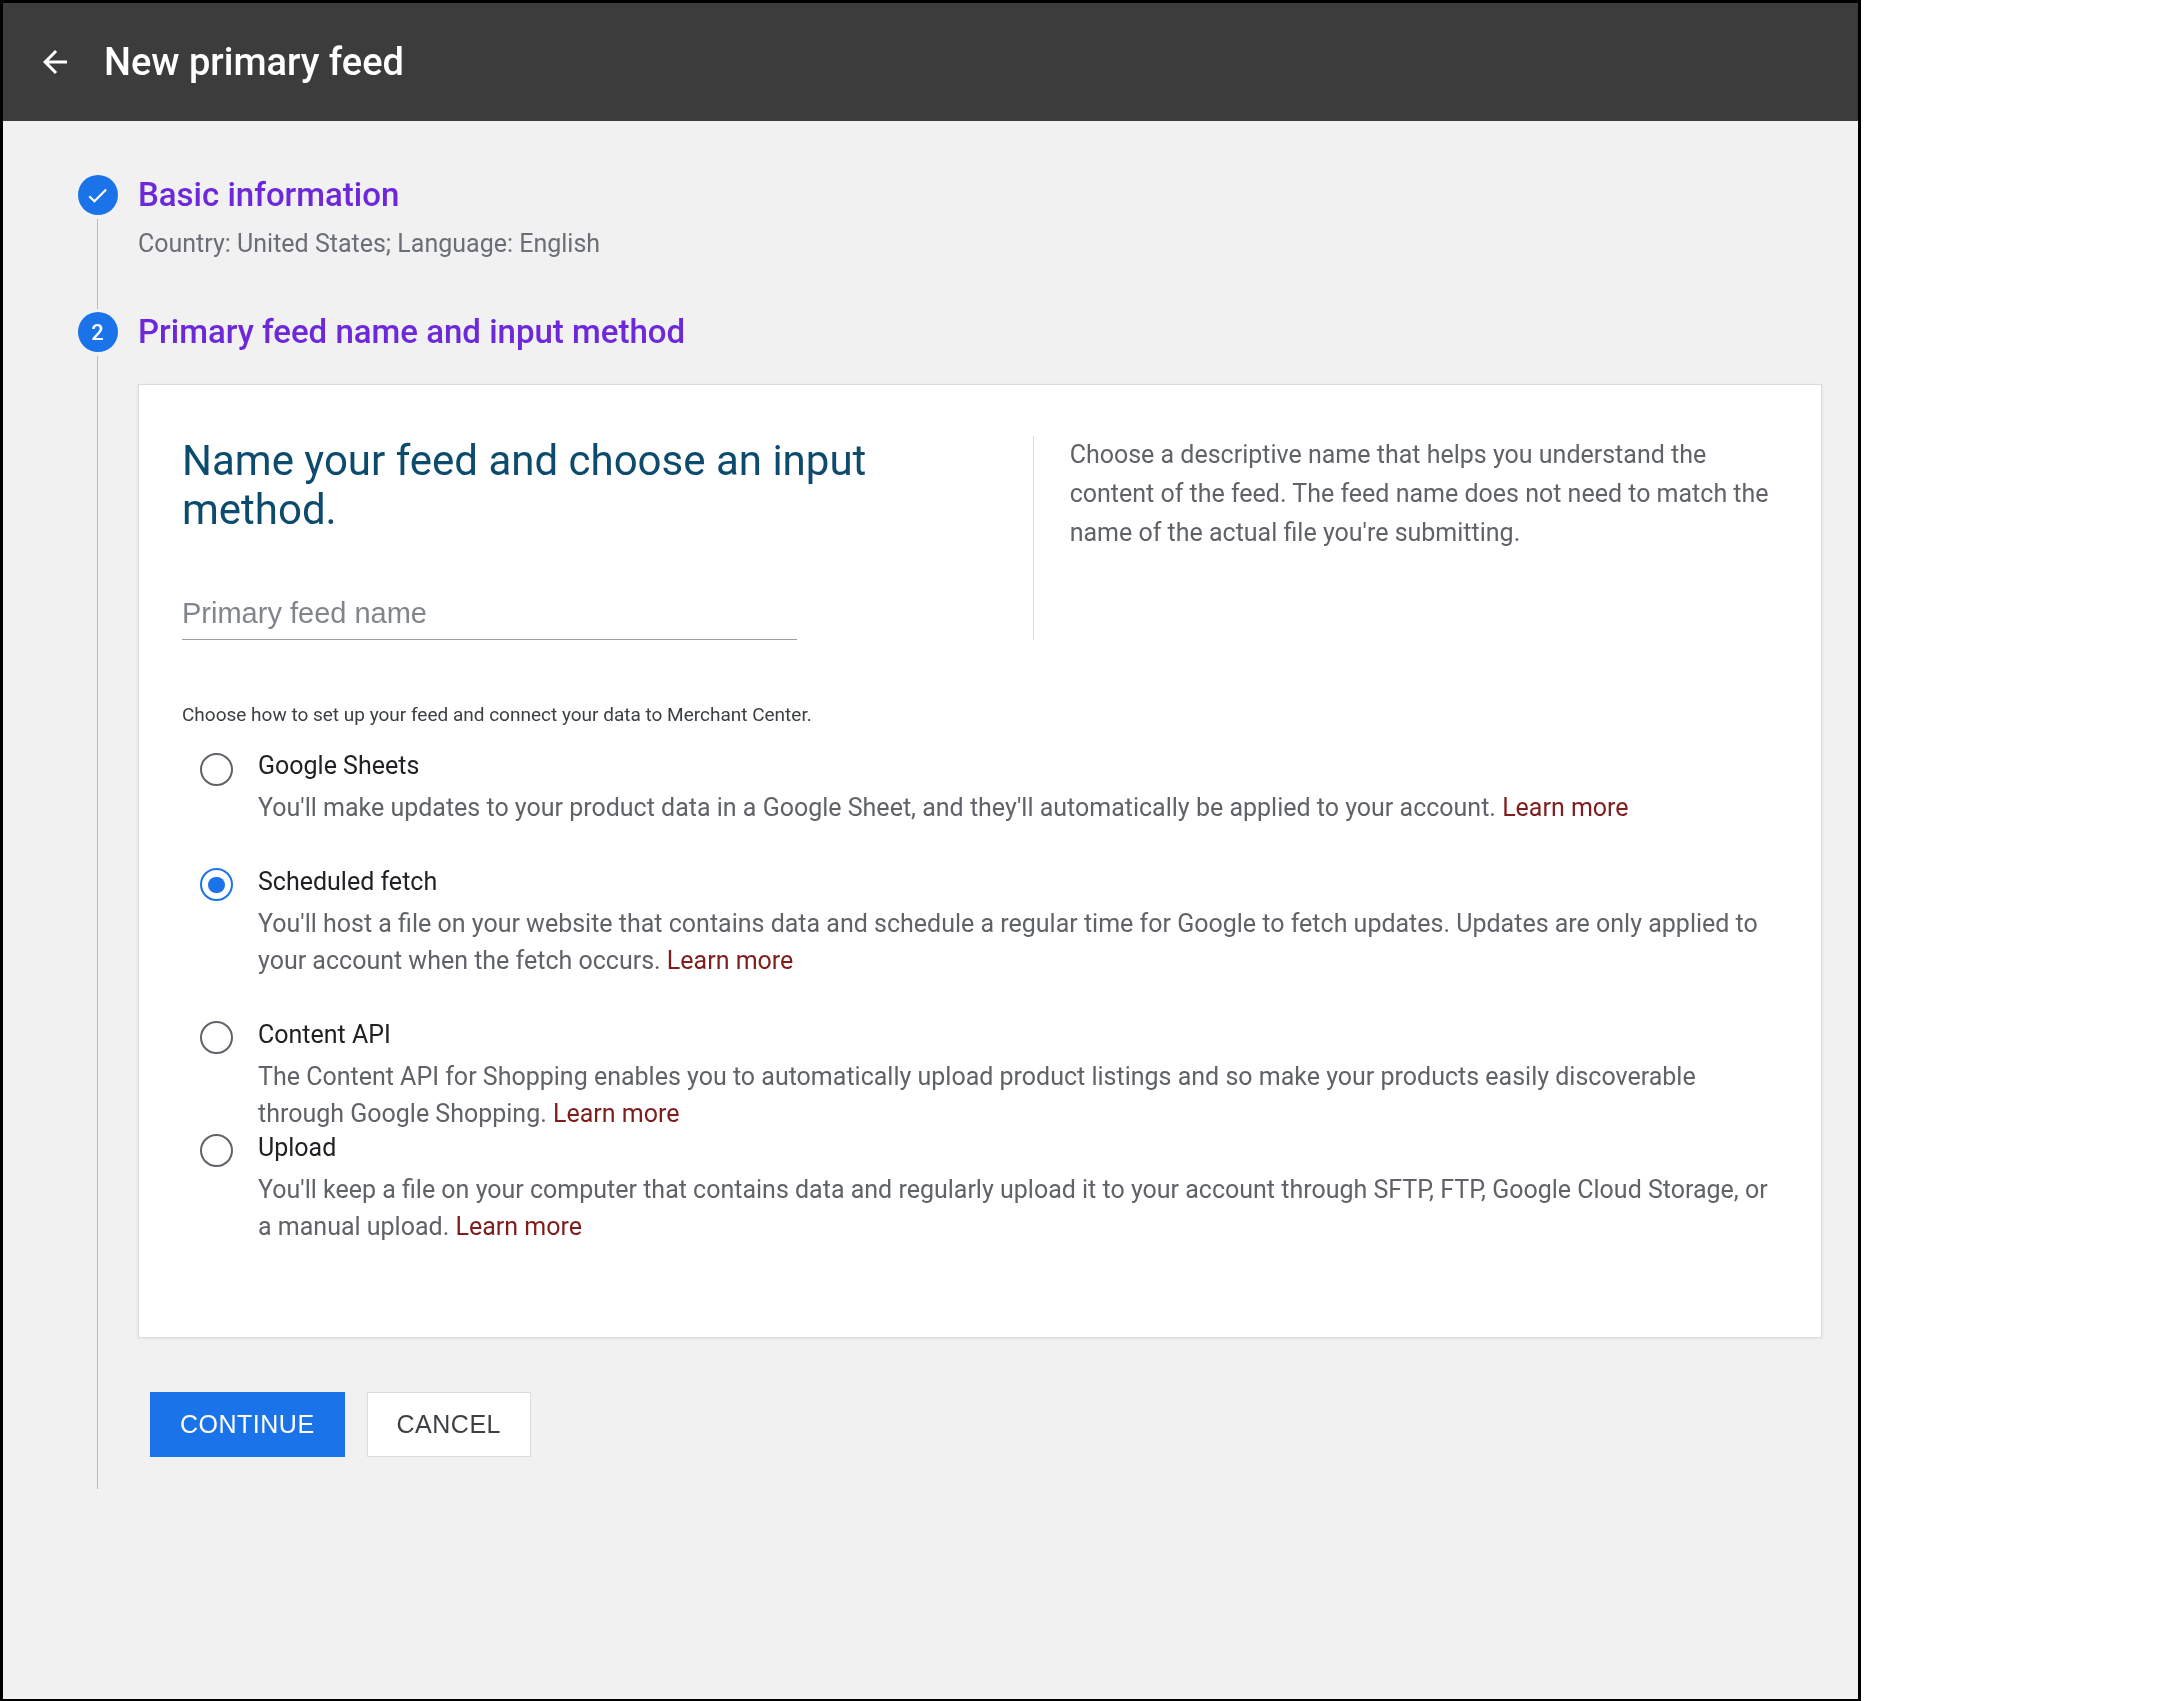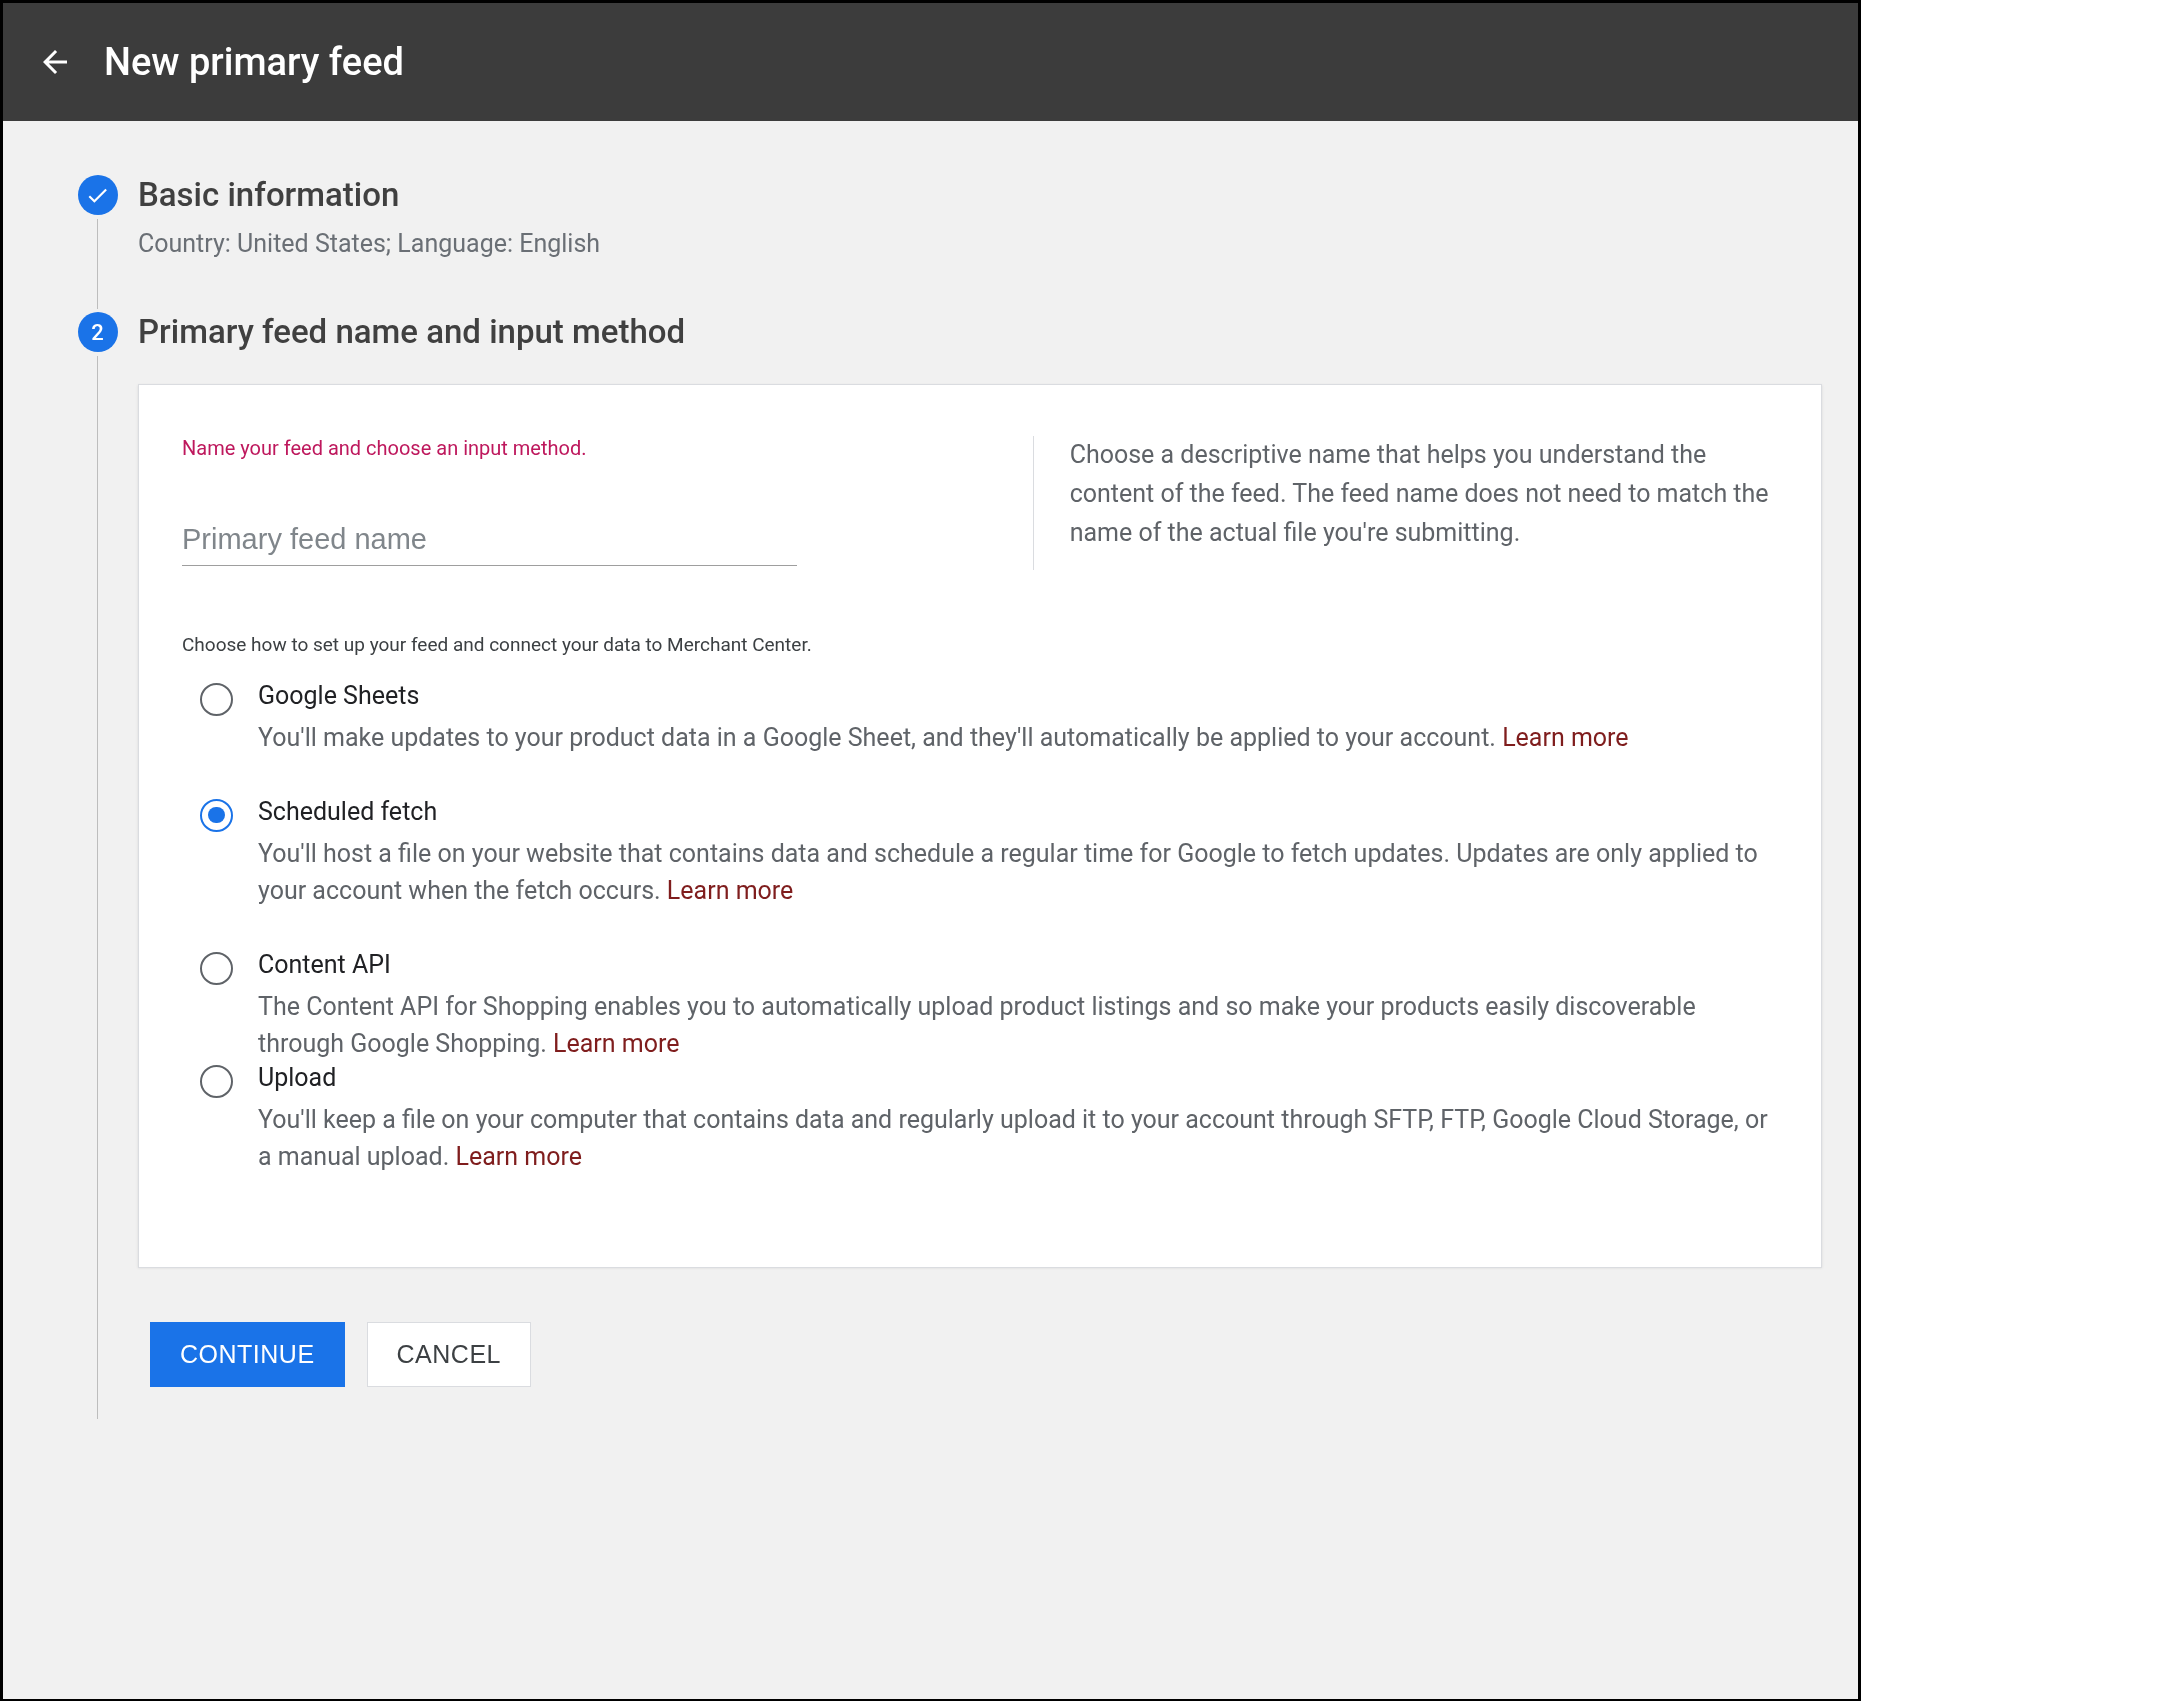--- a/index.html
+++ b/index.html
@@ -63,21 +63,21 @@
     flex: 1;
     background: #bdbdbd;
     margin-top: 3.6px;
     margin-bottom: 3.6px;
     min-height: 90px;
   }
   .step-body { flex: 1; padding-bottom: 36px; }
   .step-title {
     font-size: 33px;
     font-weight: 500;
-    color: #404040;
+    color: #6d28d9;
     margin-bottom: 14.5px;
   }
   .step-subtitle {
     font-size: 25px;
     color: #6a6f75;
   }
   .card {
     background: #fff;
     border: 0.9px solid #dadce0;
     box-shadow: 0 0.9px 2.7px rgba(0,0,0,.1);
@@ -93,22 +93,22 @@
   .card-right {
     flex: 1;
     border-left: 0.9px solid #dadce0;
     padding-left: 36px;
     padding-bottom: 18px;
     color: #5f6368;
     font-size: 25px;
     line-height: 1.55;
   }
   .card-heading {
-    font-size: 20px;
-    color: #be185d;
+    font-size: 42px;
+    color: #0c4a6e;
     margin-bottom: 54px;
   }
   .input-underline {
     width: 615px;
     border: none;
     border-bottom: 0.9px solid #9e9e9e;
     font-size: 29px;
     padding: 9px 0;
     color: #202124;
     background: transparent;

